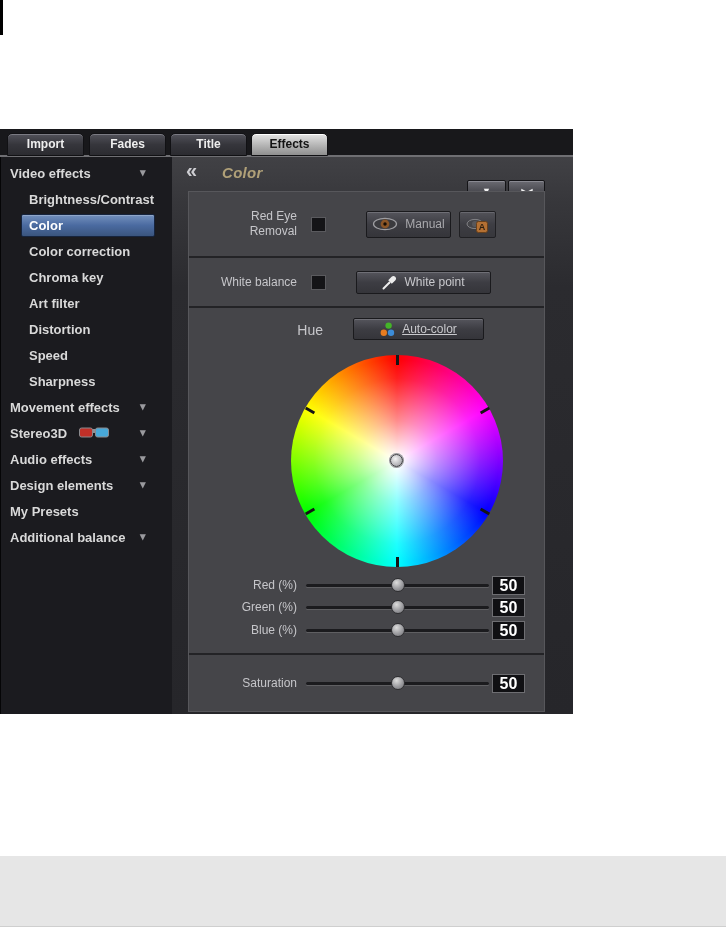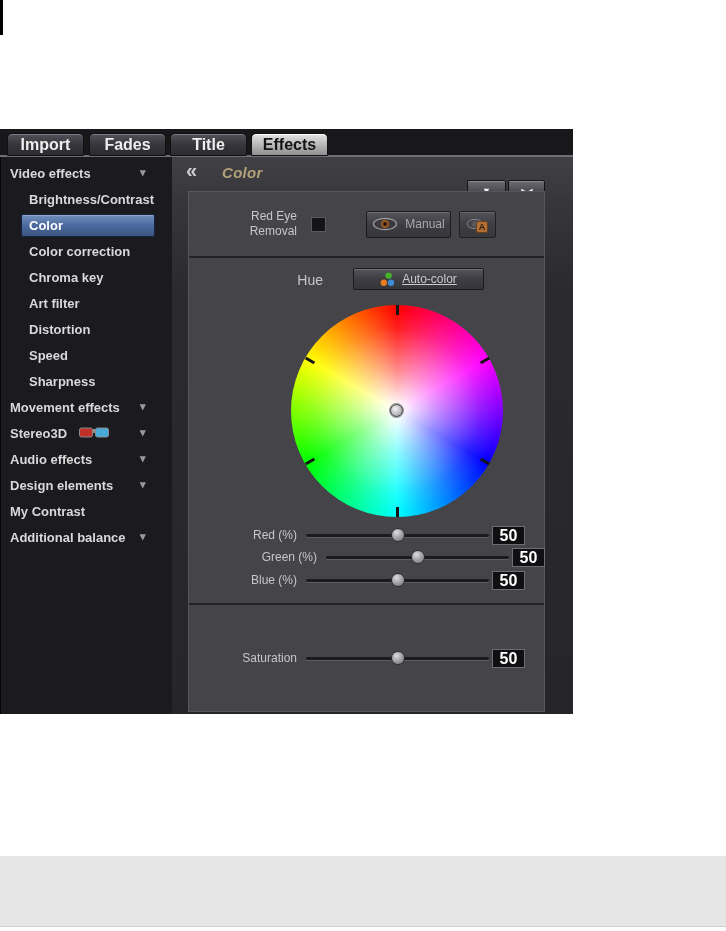--- a/index.html
+++ b/index.html
@@ -10,21 +10,21 @@
   .top-tick { position:absolute; left:0; top:0; width:3px; height:35px; background:#000; }
 
   
   .app-panel { position:absolute; left:0; top:129px; width:573px; height:587px; }
 
   
   .tab-bar { position:relative; width:100%; height:28px; background:#18181b; border-bottom:2px solid #6f6f73; }
   .tab { position:absolute; top:4px; height:23px; width:77px; border-radius:5px 5px 0 0;
          background:linear-gradient(#52525a, #36363c 50%, #2b2b30);
          border:1px solid #111114; box-shadow:inset 0 1px 0 #7b7b83;
-         color:#eee; font-size:16px; font-weight:600; text-align:center; line-height:21px; cursor:default; }
+         color:#eee; font-size:12px; font-weight:600; text-align:center; line-height:21px; cursor:default; }
   .tab.selected { background:linear-gradient(#e4e4e4, #b4b4b4 55%, #8f8f8f);
                   box-shadow:inset 0 1px 0 #fff; color:#141414; }
   .tab-import { left:7px; } .tab-fades { left:89px; } .tab-title { left:170px; } .tab-effects { left:251px; }
 
   
   .panel-body { display:flex; width:100%; height:557px; }
 
   
   .sidebar { width:172px; height:100%; background:#1b1b1f; border-left:1px solid #050506; padding-top:3px; flex:none; }
   .side-row { position:relative; height:26px; display:flex; align-items:center; color:#d9d9d9; font-size:13px; font-weight:600; cursor:default; }
@@ -80,21 +80,21 @@
       conic-gradient(#ff0000, #ff00ff 60deg, #0000ff 120deg, #00ffff 180deg, #00ff00 240deg, #ffff00 300deg, #ff0000 360deg);
   }
   .tick { position:absolute; left:50%; top:50%; width:3px; height:10px; margin-left:-1.5px; margin-top:-106px;
           background:#151515; transform-origin:1.5px 106px; }
   .wheel-handle { position:absolute; left:50%; top:50%; width:13px; height:13px; margin:-7.5px 0 0 -7.5px;
                   border-radius:50%; background:radial-gradient(circle at 40% 35%, #f4f4f4, #b9b9bd 60%, #8e8e92);
                   border:1px solid #3c3c40; box-shadow:0 0 0 1px #9a9a9e; }
 
   
   .slider-row { position:absolute; left:0; width:100%; height:22px; display:flex; align-items:center; }
-  .row-r { top:266px; } .row-g { top:288px;padding-left:20px; } .row-b { top:311px; }
+  .row-r { top:266px; } .row-g { top:288px; } .row-b { top:311px; }
   .sat-row { position:relative; width:100%; height:22px; display:flex; align-items:center; }
   .slider { position:relative; width:183px; height:16px; margin-left:9px; flex:none; cursor:default; }
   .track { position:absolute; left:0; right:0; top:7px; height:3px; background:#1b1b1e; border-radius:2px; box-shadow:0 1px 0 rgba(255,255,255,0.14); }
   .thumb { position:absolute; top:1px; width:14px; height:14px; margin-left:-7px; border-radius:50%;
            background:radial-gradient(circle at 38% 30%, #dcdcdc, #9b9b9f 55%, #707074);
            border:1px solid #2e2e31; }
   .value-box { width:33px; height:19px; margin-left:3px; background:#101013; border:1px solid #6e6e72;
                color:#fff; font-size:16px; font-weight:bold; text-align:center; line-height:17px; flex:none; }
 
   
@@ -166,21 +166,21 @@
         </div>
         <div class="side-row header">
           <span>Audio effects</span>
           <span class="side-arrow">▾</span>
         </div>
         <div class="side-row header">
           <span>Design elements</span>
           <span class="side-arrow">▾</span>
         </div>
         <div class="side-row header">
-          <span>My Contrast</span>
+          <span>My Presets</span>
         </div>
         <div class="side-row header">
           <span>Additional balance</span>
           <span class="side-arrow">▾</span>
         </div>
       </aside>
 
       <main class="main">
         <div class="main-header">
           <span class="collapse">«</span>
@@ -212,20 +212,33 @@
                 <svg width="23" height="17" viewBox="0 0 23 17">
                   <ellipse cx="9" cy="8" rx="8" ry="4.6" fill="#46464a" stroke="#8d8d91"></ellipse>
                   <circle cx="9" cy="8" r="3" fill="#5c5c60"></circle>
                   <rect x="10.5" y="5.5" width="11" height="11" rx="2" fill="#c87830" stroke="#6e4014"></rect>
                   <text x="16" y="14" font-size="9" font-weight="bold" fill="#2a1a08" text-anchor="middle" font-family="Liberation Sans, sans-serif">A</text>
                 </svg>
               </span>
             </div>
           </div>
 
+          <div class="section sec-wb">
+            <div class="lbl-col">White balance</div>
+            <div class="checkbox"></div>
+            <div class="btn btn-whitepoint">
+              <span style="display:inline-flex;">
+                <svg width="15" height="15" viewBox="0 0 15 15">
+                  <path d="M1.5 13.5 L7.5 7.5" stroke="#ececec" stroke-width="2" stroke-linecap="round"></path>
+                  <path d="M6.2 5.2 l3.6 3.6 3.4-3.4 a2.5 2.5 0 0 0 -3.6-3.6 z" fill="#ececec"></path>
+                </svg>
+              </span>
+              <span>White point</span>
+            </div>
+          </div>
 
           <div class="section sec-hue">
             <div class="hue-label">Hue</div>
             <div class="btn btn-autocolor">
               <span style="display:inline-flex;">
                 <svg width="15" height="15" viewBox="0 0 15 15">
                   <circle cx="8.6" cy="3.6" r="3.2" fill="#44b428"></circle>
                   <circle cx="3.8" cy="10.8" r="3.2" fill="#e87c20"></circle>
                   <circle cx="11" cy="10.8" r="3.2" fill="#3c8cd8"></circle>
                 </svg>

